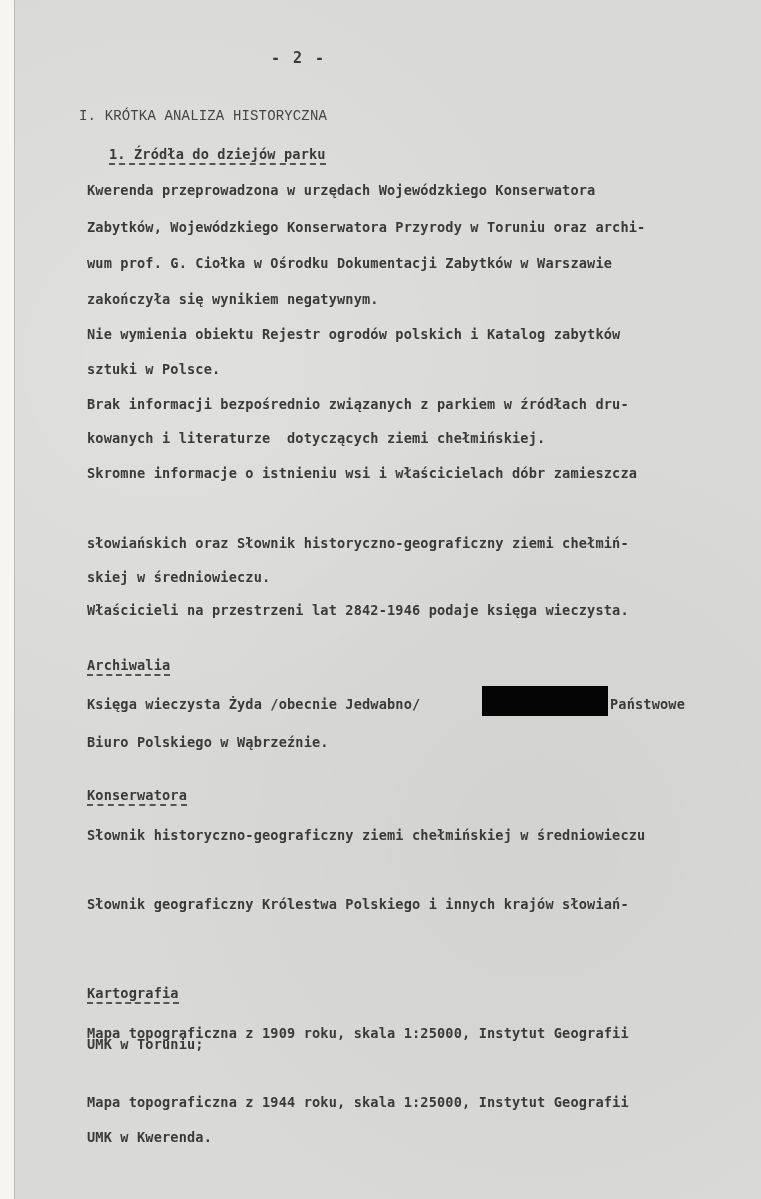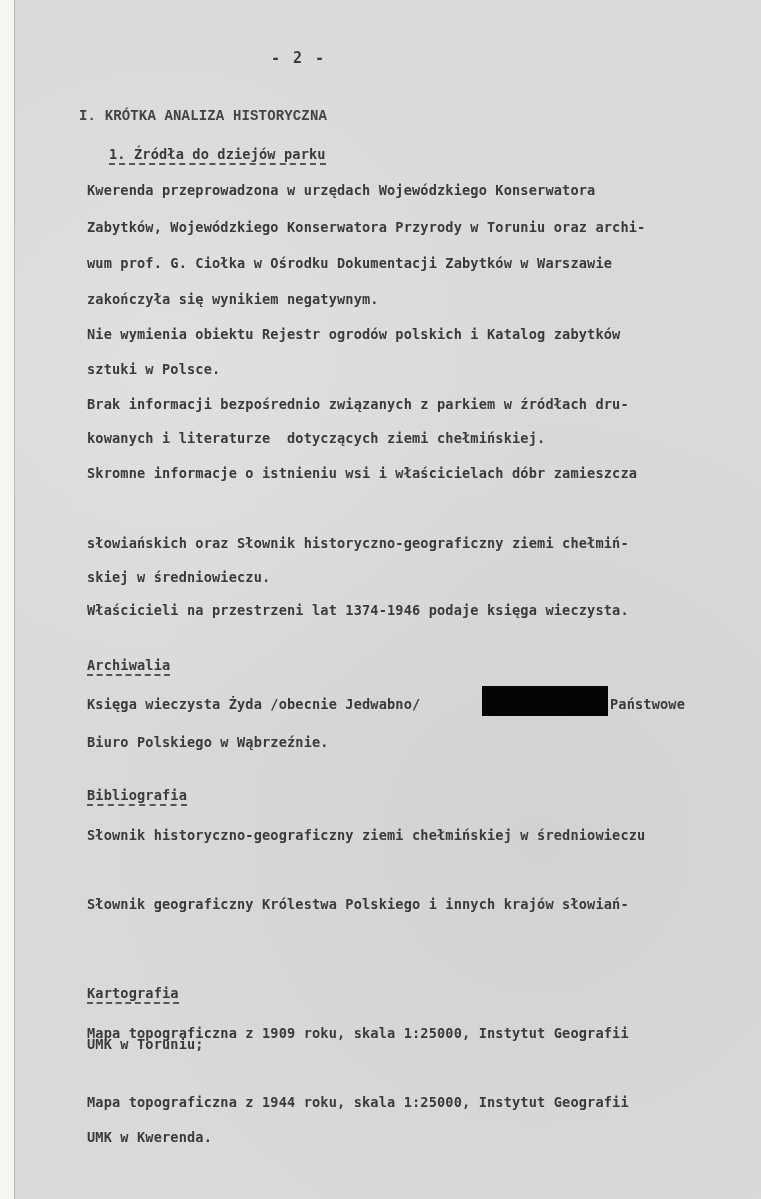--- a/index.html
+++ b/index.html
@@ -26,21 +26,21 @@
     .t {
       position: absolute;
       font-size: 13.6px;
       color: #3a3a3a;
       white-space: pre;
       letter-spacing: 0.15px;
       font-weight: bold;
       line-height: 16px;
     }
     .pnum { left: 256px; top: 50px; font-size: 15px; letter-spacing: 2px; }
-    .h1 { left: 64px; top: 108px; font-weight: bold; font-family: "Liberation Mono", "DejaVu Sans Mono", monospace; font-size: 14px; color: #444; }
+    .h1 { left: 64px; top: 108px; font-weight: normal; font-family: "Liberation Mono", "DejaVu Sans Mono", monospace; font-size: 14px; color: #444; }
     .h2 { left: 94px; top: 146px; }
     .u {
       border-bottom: 2px dashed #555;
       padding-bottom: 1px;
     }
     .redact {
       position: absolute;
       left: 482px; top: 686px; width: 126px; height: 30px;
       background: #050505;
     }
@@ -63,28 +63,28 @@
   <div class="t para-line" style="top:219px">Zabytków, Wojewódzkiego Konserwatora Przyrody w Toruniu oraz archi-</div>
   <div class="t para-line" style="top:255px">wum prof. G. Ciołka w Ośrodku Dokumentacji Zabytków w Warszawie</div>
   <div class="t para-line" style="top:291px">zakończyła się wynikiem negatywnym.</div>
   <div class="t para-line" style="top:326px">Nie wymienia obiektu Rejestr ogrodów polskich i Katalog zabytków</div>
   <div class="t para-line" style="top:361px">sztuki w Polsce.</div>
   <div class="t para-line" style="top:430px">kowanych i literaturze  dotyczących ziemi chełmińskiej.</div>
   <div class="t para-line" style="top:396px">Brak informacji bezpośrednio związanych z parkiem w źródłach dru-</div>
   <div class="t para-line" style="top:465px">Skromne informacje o istnieniu wsi i właścicielach dóbr zamieszcza</div>
   <div class="t para-line" style="top:535px">słowiańskich oraz Słownik historyczno-geograficzny ziemi chełmiń-</div>
   <div class="t para-line" style="top:569px">skiej w średniowieczu.</div>
-  <div class="t para-line" style="top:602px">Właścicieli na przestrzeni lat 1374-1946 podaje księga wieczysta.</div>
+  <div class="t para-line" style="top:602px">Właścicieli na przestrzeni lat 2842-1946 podaje księga wieczysta.</div>
 
   <div class="t para-line" style="top:657px"><span class="u">Archiwalia</span></div>
   <div class="t para-line" style="top:696px">Księga wieczysta Żyda /obecnie Jedwabno/</div>
   <div class="t" style="left:595px; top:696px">Państwowe</div>
   <div class="t para-line" style="top:734px">Biuro Polskiego w Wąbrzeźnie.</div>
 
-  <div class="t para-line" style="top:787px"><span class="u">Bibliografia</span></div>
+  <div class="t para-line" style="top:787px"><span class="u">Konserwatora</span></div>
   <div class="t para-line" style="top:827px">Słownik historyczno-geograficzny ziemi chełmińskiej w średniowieczu</div>
   <div class="t para-line" style="top:896px">Słownik geograficzny Królestwa Polskiego i innych krajów słowiań-</div>
 
   <div class="t para-line" style="top:985px"><span class="u">Kartografia</span></div>
   <div class="t para-line" style="top:1025px">Mapa topograficzna z 1909 roku, skala 1:25000, Instytut Geografii</div>
   <div class="t para-line" style="top:1036px">UMK w Toruniu;</div>
   <div class="t para-line" style="top:1094px">Mapa topograficzna z 1944 roku, skala 1:25000, Instytut Geografii</div>
   <div class="t para-line" style="top:1129px">UMK w Kwerenda.</div>
 </div>
 

